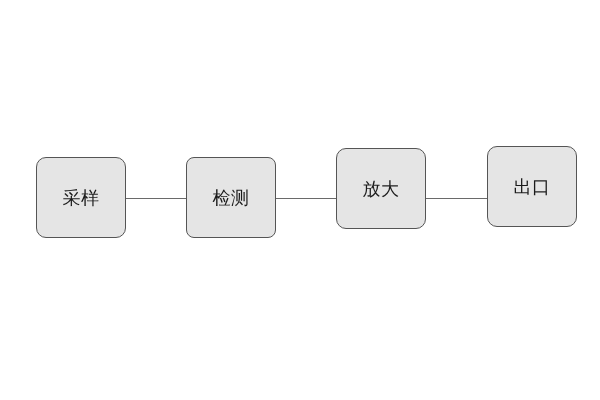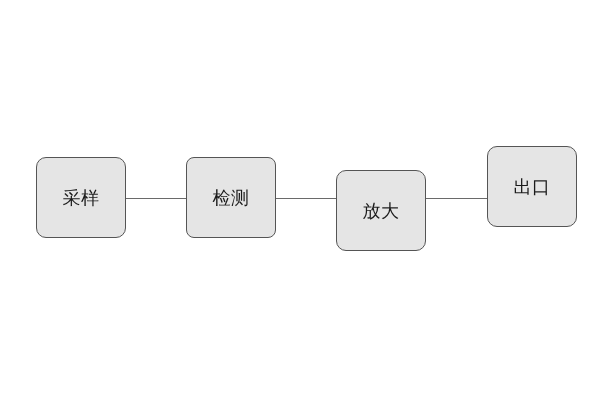--- a/index.html
+++ b/index.html
@@ -41,21 +41,21 @@
     white-space: nowrap;
     user-select: none;
   }
   .flow-connector {
     position: absolute;
     height: 1px;
     background: #6a6a6a;
   }
   .node-1 { left: 36px;  top: 157px; }
   .node-2 { left: 186px; top: 157px; border-radius: 8px; }
-  .node-3 { left: 336px; top: 170px; }
+  .node-3 { left: 336px; top: 148px; }
   .node-4 { left: 487px; top: 146px; }
   .conn-1 { left: 126px; top: 198px; width: 60px; }
   .conn-2 { left: 276px; top: 198px; width: 60px; }
   .conn-3 { left: 426px; top: 198px; width: 61px; }
 </style>
 </head>
 <body>
 
 <div id="diagram-canvas">
 

